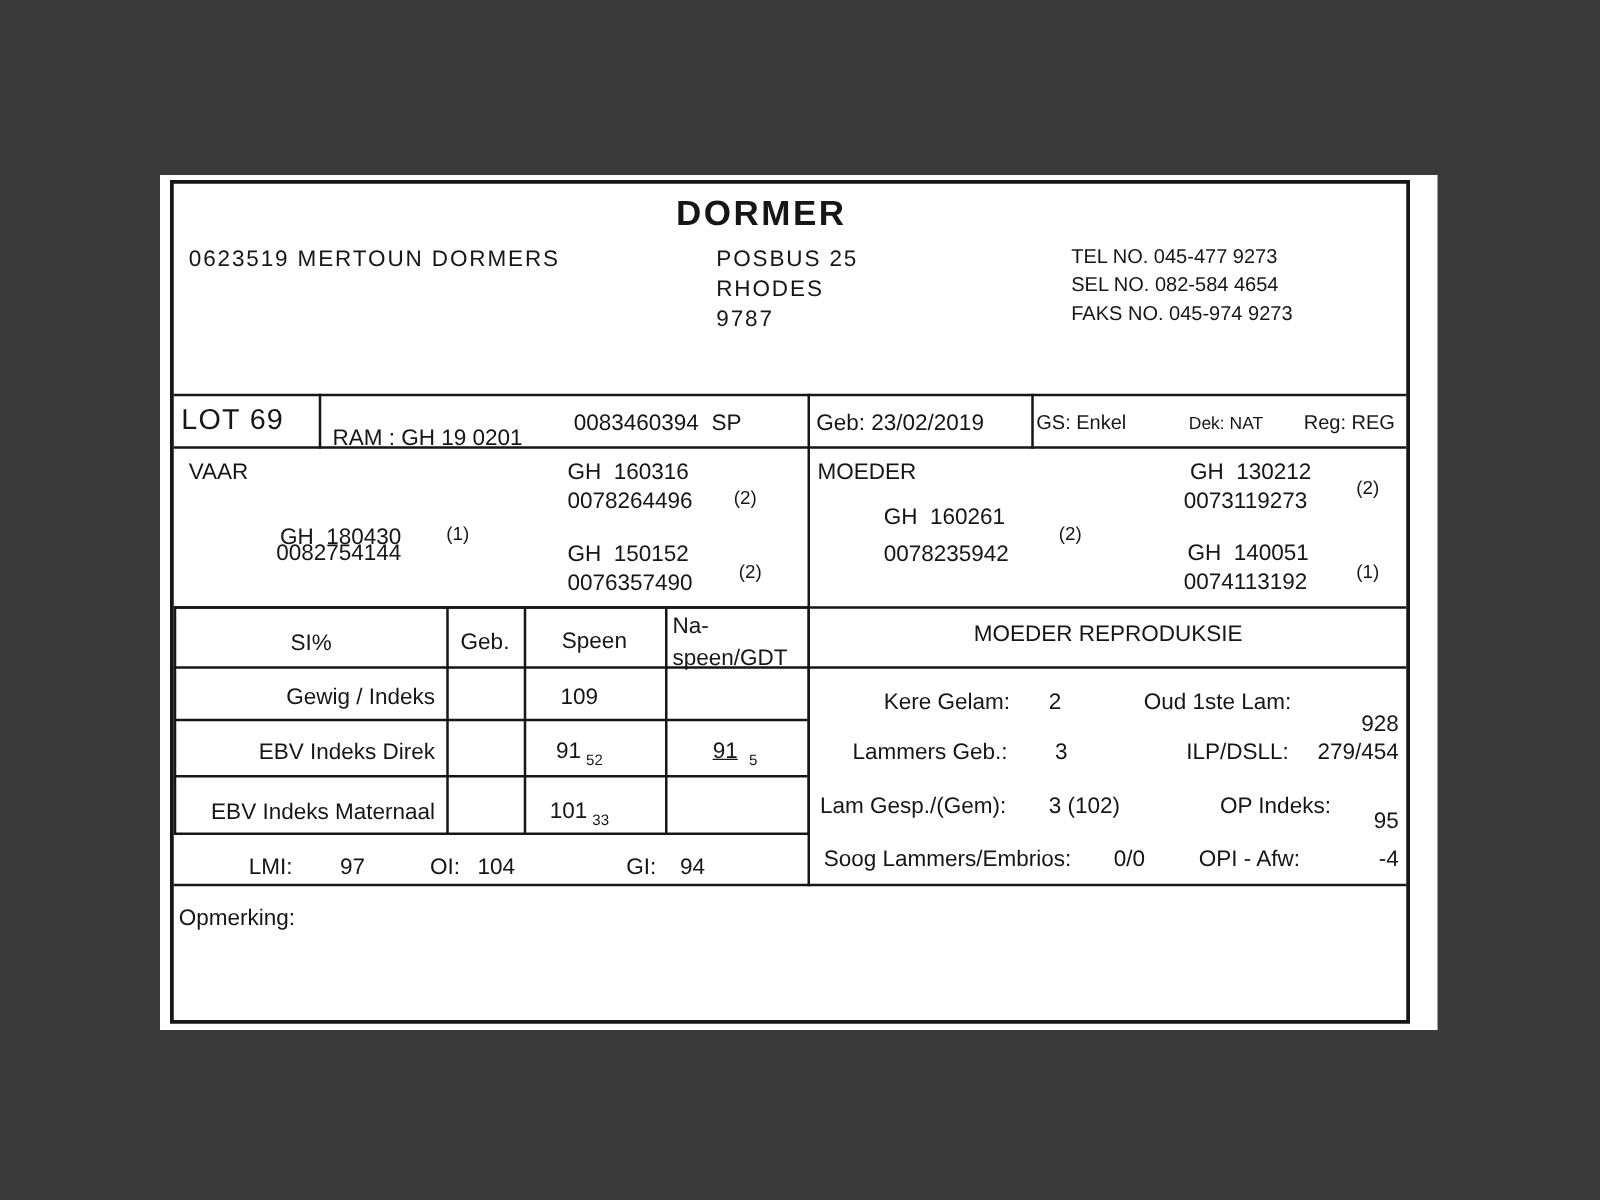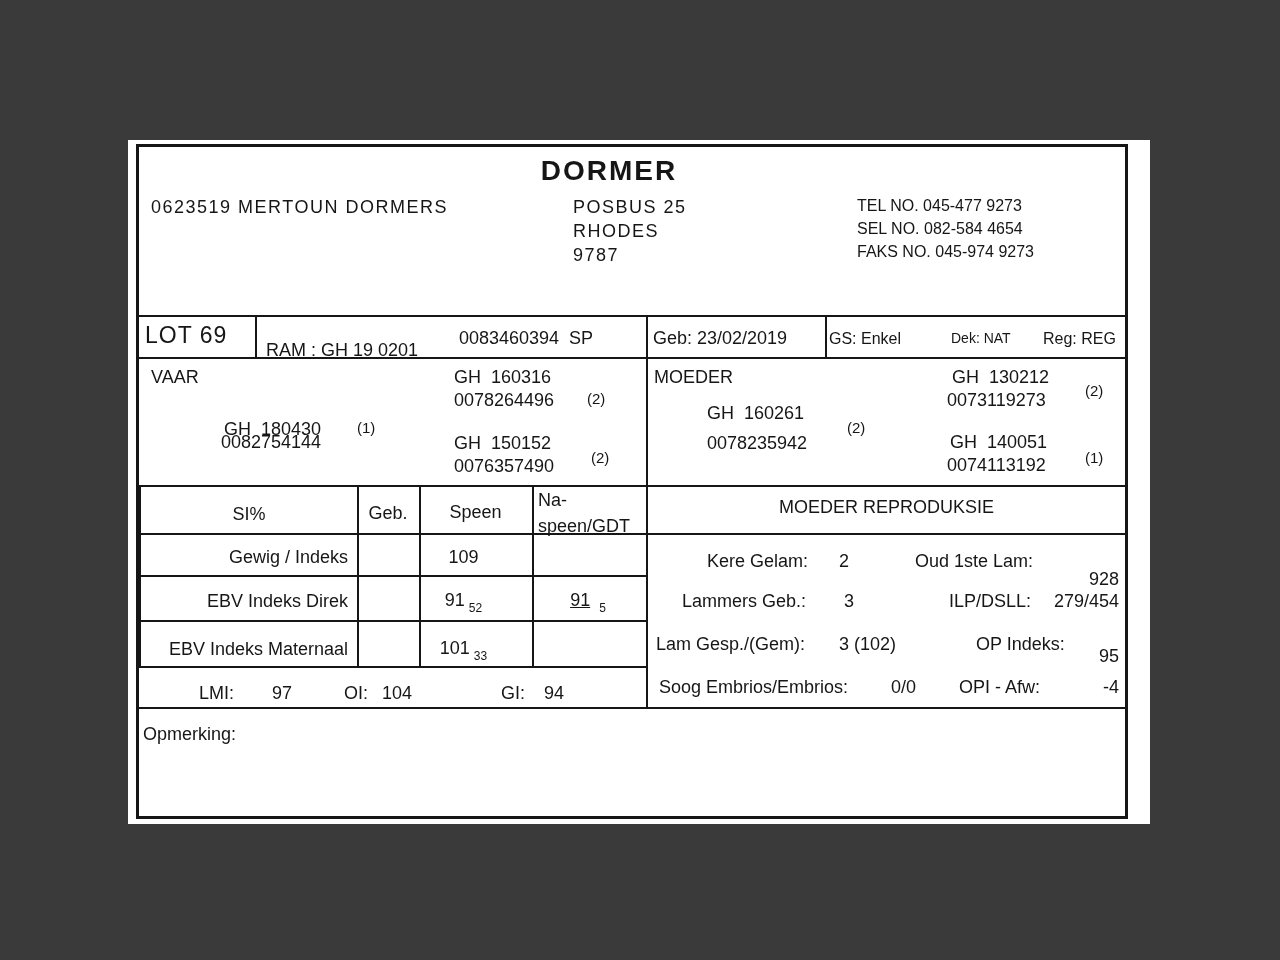--- a/index.html
+++ b/index.html
@@ -204,21 +204,21 @@
       <div class="t rr2l">Lammers Geb.:</div>
       <div class="t rr2v">3</div>
       <div class="t rr2rl">ILP/DSLL:</div>
       <div class="t rv rv2">279/454</div>
 
       <div class="t rr3l">Lam Gesp./(Gem):</div>
       <div class="t rr3v">3 (102)</div>
       <div class="t rr3rl">OP Indeks:</div>
       <div class="t rv rv3">95</div>
 
-      <div class="t rr4l">Soog Embrios/Embrios:</div>
+      <div class="t rr4l">Soog Lammers/Embrios:</div>
       <div class="t rr4v">0/0</div>
       <div class="t rr4rl">OPI - Afw:</div>
       <div class="t rv rv4">-4</div>
 
       <div class="t opm">Opmerking:</div>
 
     </div>
   </div>
 </div>
 

